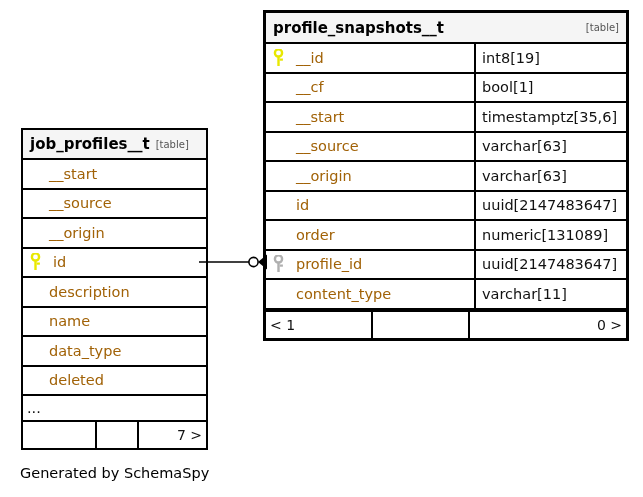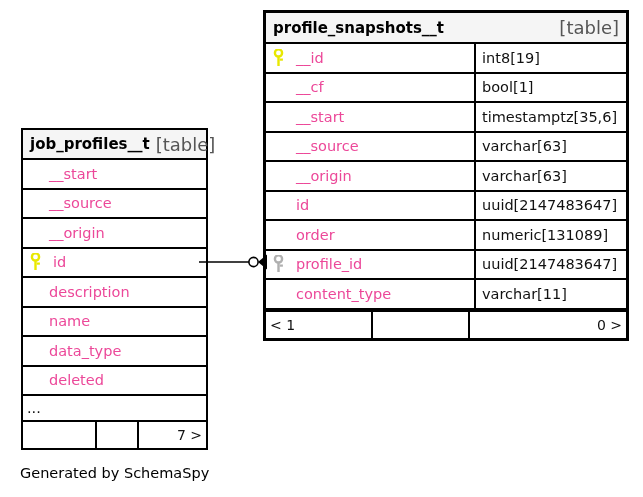--- a/index.html
+++ b/index.html
@@ -37,21 +37,21 @@
     height: 31px;
     padding: 0 7px;
   }
   .er-title {
     font-weight: bold;
     font-size: 15px;
     color: #000000;
     white-space: nowrap;
   }
   .er-kind {
-    font-size: 18px;
+    font-size: 10px;
     color: #555555;
     white-space: nowrap;
   }
   .head-left .er-kind { margin-left: 6px; }
   .head-spread { justify-content: space-between; }
 
   .er-row {
     display: flex;
     align-items: stretch;
     box-sizing: border-box;
@@ -67,21 +67,21 @@
     display: flex;
     align-items: center;
     justify-content: center;
   }
   .cell-name {
     box-sizing: border-box;
     flex: 1 1 auto;
     display: flex;
     align-items: center;
     font-size: 14.5px;
-    color: #ec4899;
+    color: #a16207;
     padding-left: 4px;
     white-space: nowrap;
     overflow: hidden;
   }
   .cell-type {
     box-sizing: border-box;
     display: flex;
     align-items: center;
     font-size: 14.5px;
     color: #111111;

